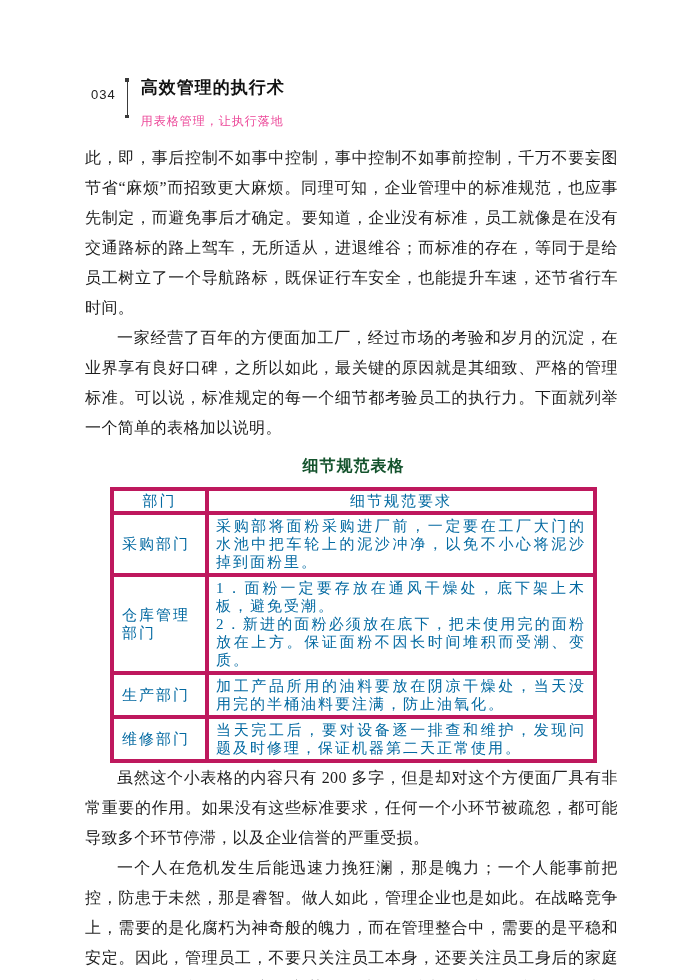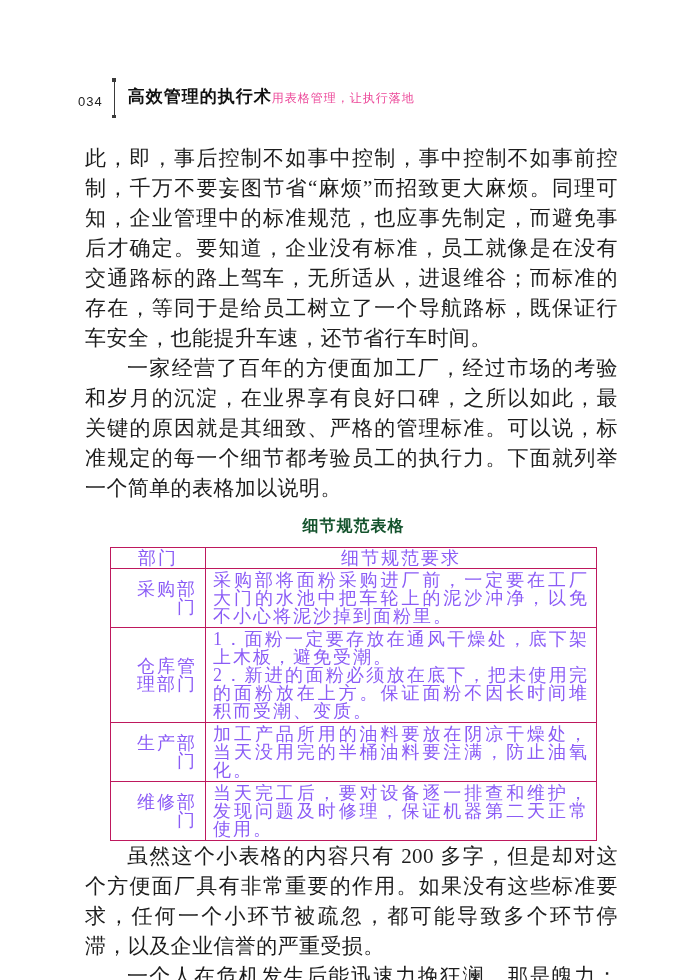--- a/index.html
+++ b/index.html
@@ -18,23 +18,23 @@
     position: relative;
     width: 700px;
     height: 980px;
     background: #ffffff;
   }
 
   
   .running-head {
     position: absolute;
     top: 78px;
-    left: 78px;
+    left: 91px;
     display: flex;
-    align-items: center;
+    align-items: flex-start;
   }
   .page-number {
     font-family: "Liberation Sans", "DejaVu Sans", sans-serif;
     font-size: 13px;
     letter-spacing: 1px;
     color: #222;
     margin-top: 9px;
   }
   .head-rule {
     position: relative;
@@ -46,21 +46,21 @@
   .head-rule::before, .head-rule::after {
     content: "";
     position: absolute;
     left: -2.5px;
     width: 3.5px;
     height: 3.5px;
     background: #3a3a3a;
   }
   .head-rule::before { top: -2px; }
   .head-rule::after { bottom: -2px; }
-  .head-titles { display: flex; flex-direction: row; }
+  .head-titles { display: flex; flex-direction: column; gap: 12px; }
   .book-title {
     font-family: "Liberation Sans", "DejaVu Sans", sans-serif;
     font-size: 17px;
     font-weight: bold;
     color: #111;
     letter-spacing: 1px;
     line-height: 20px;
   }
   .chapter-subtitle {
     font-size: 12px;
@@ -71,21 +71,21 @@
 
   
   .page-body {
     position: absolute;
     top: 143px;
     left: 85px;
     width: 533px;
   }
   .body-p {
     margin: 0;
-    font-size: 21px;
+    font-size: 16px;
     line-height: 30px;
     text-align: justify;
     text-justify: inter-character;
     text-indent: 2em;
     letter-spacing: 0.4px;
     color: #1d1d1d;
   }
   .body-p.no-indent { text-indent: 0; }
   .body-p.after-table { }
 
@@ -100,32 +100,32 @@
     color: #14532d;
     letter-spacing: 1px;
   }
   table.spec-table {
     margin-left: 25px;
     width: 487px;
     border-collapse: collapse;
     table-layout: fixed;
   }
   .spec-table th, .spec-table td {
-    border: 1px solid #be185d;
-    font-size: 18px;
+    border: 4px solid #be185d;
+    font-size: 15px;
     line-height: 18px;
     font-weight: normal;
     letter-spacing: 2px;
     padding: 2px 7px;
     vertical-align: middle;
-    color: #8b5cf6;
+    color: #0369a1;
   }
   .spec-table .col-dept { width: 95px; }
   .spec-table th { text-align: center; padding: 1px 4px; }
-  .spec-table td.dept-cell { text-align: right; padding: 2px 8px; }
+  .spec-table td.dept-cell { text-align: left; padding: 2px 8px; }
   .spec-table td.req-cell {
     text-align: justify;
     text-justify: inter-character;
     white-space: pre-line;
   }
 </style>
 </head>
 <body>
 
 <div class="page">

